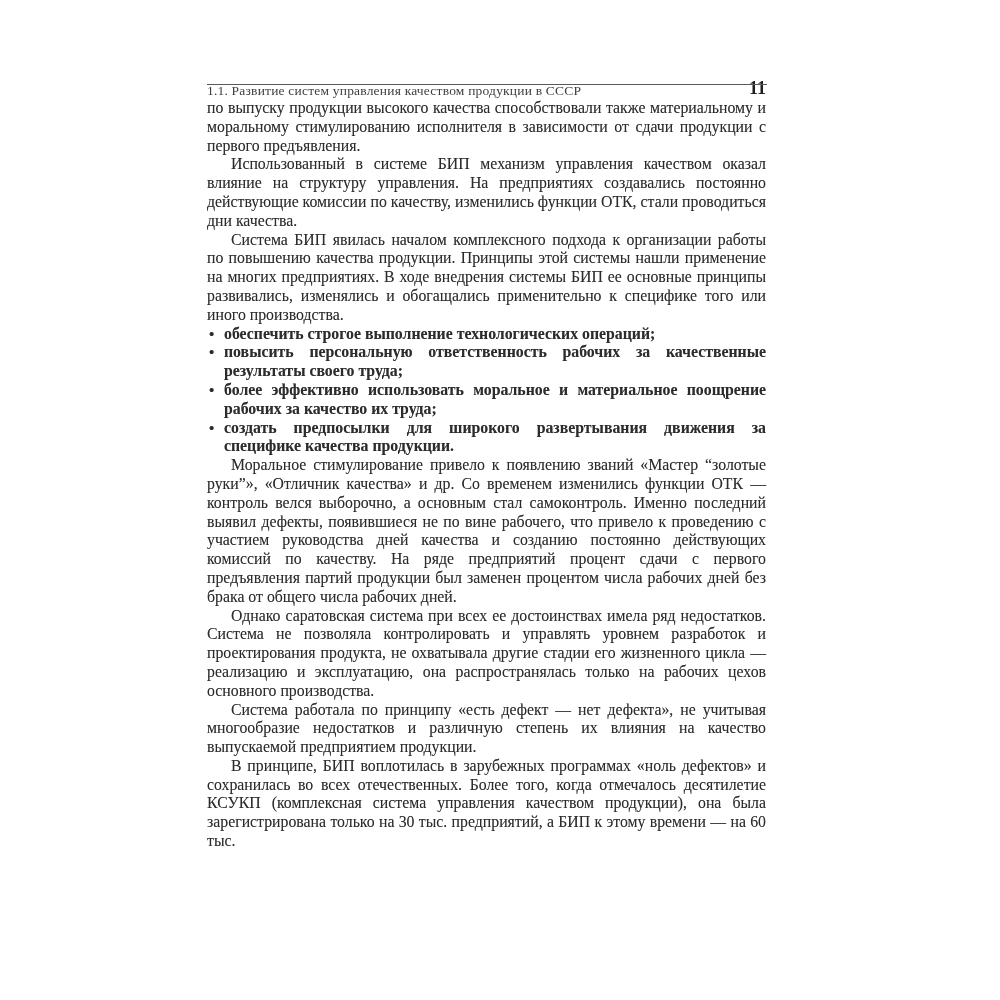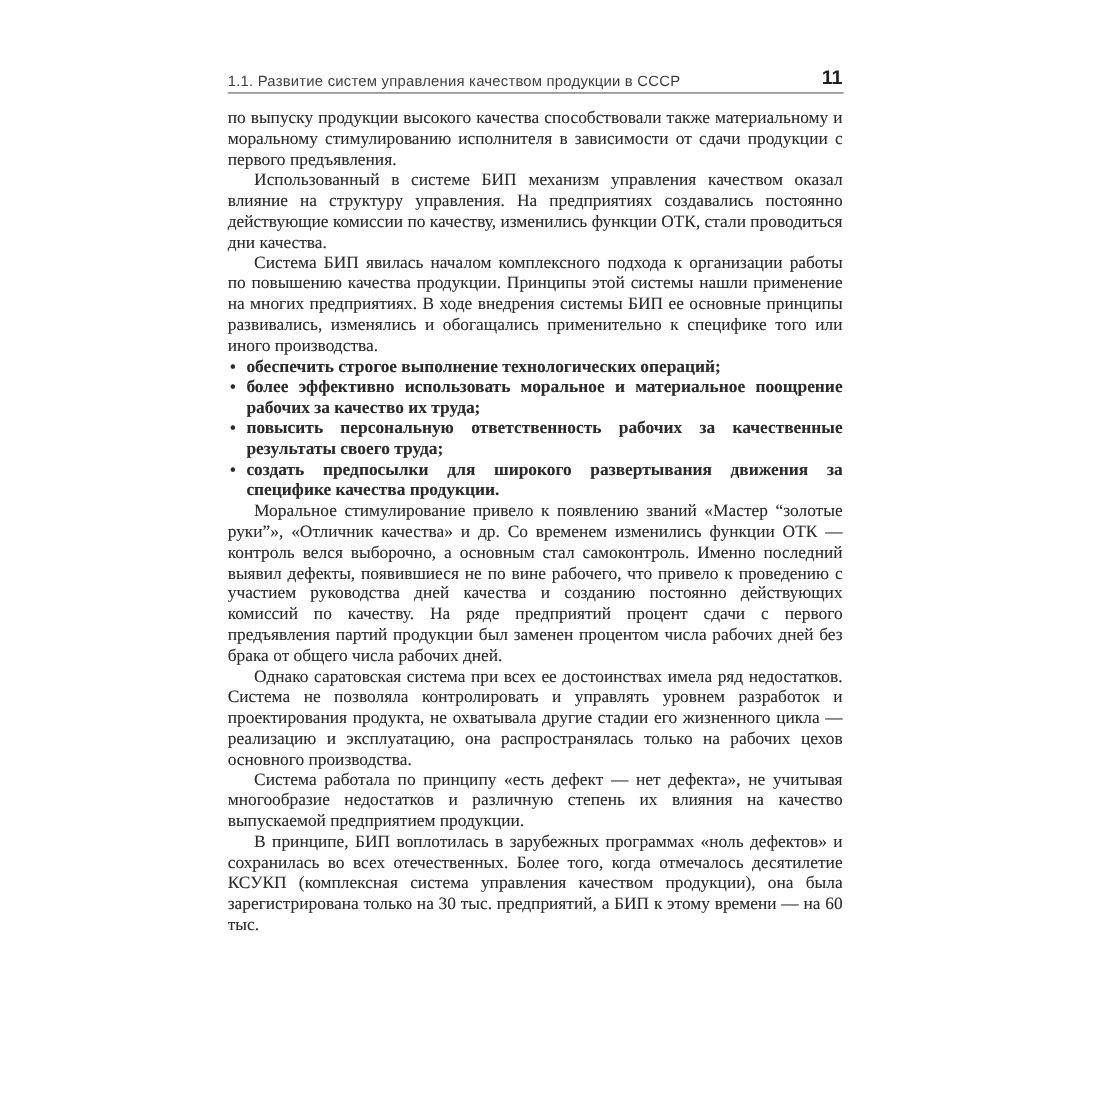--- a/index.html
+++ b/index.html
@@ -18,26 +18,26 @@
   .page {
     position: relative;
     width: 1000px;
     height: 1000px;
     background: var(--background);
     overflow: hidden;
   }
   .running-header {
     position: absolute;
     left: 207px;
-    top: 60px;
+    top: 78px;
     width: 559px;
     display: flex;
     justify-content: space-between;
     align-items: flex-end;
-    font-family: Liberation Sans, sans-serif;
+    font-family: Liberation Serif, serif;
     padding-bottom: 6px;
   }
   .running-head-text {
     font-size: 13.5px;
     font-weight: 400;
     color: var(--header-color);
     letter-spacing: 0.2px;
   }
   .page-number {
     font-size: 18px;
@@ -98,22 +98,22 @@
     <span class="running-head-text">1.1. Развитие систем управления качеством продукции в СССР</span>
     <span class="page-number">11</span>
   </div>
   <div class="header-rule"></div>
   <main class="page-body">
       <p class="para">по выпуску продукции высокого качества способствовали также материальному и моральному стимулированию исполнителя в зависимости от сдачи продукции с первого предъявления.</p>
       <p class="para indent">Использованный в системе БИП механизм управления качеством оказал влияние на структуру управления. На предприятиях создавались постоянно действующие комиссии по качеству, изменились функции ОТК, стали проводиться дни качества.</p>
       <p class="para indent">Система БИП явилась началом комплексного подхода к организации работы по повышению качества продукции. Принципы этой системы нашли применение на многих предприятиях. В ходе внедрения системы БИП ее основные принципы развивались, изменялись и обогащались применительно к специфике того или иного производства.</p>
       <ul class="bullet-list">
         <li>обеспечить строгое выполнение технологических операций;</li>
+        <li>повысить персональную ответственность рабочих за качественные результаты своего труда;</li>
         <li>более эффективно использовать моральное и материальное поощрение рабочих за качество их труда;</li>
-        <li>повысить персональную ответственность рабочих за качественные результаты своего труда;</li>
         <li>создать предпосылки для широкого развертывания движения за специфике качества продукции.</li>
       </ul>
       <p class="para indent">Моральное стимулирование привело к появлению званий «Мастер “золотые руки”», «Отличник качества» и др. Со временем изменились функции ОТК — контроль велся выборочно, а основным стал самоконтроль. Именно последний выявил дефекты, появившиеся не по вине рабочего, что привело к проведению с участием руководства дней качества и созданию постоянно действующих комиссий по качеству. На ряде предприятий процент сдачи с первого предъявления партий продукции был заменен процентом числа рабочих дней без брака от общего числа рабочих дней.</p>
       <p class="para indent">Однако саратовская система при всех ее достоинствах имела ряд недостатков. Система не позволяла контролировать и управлять уровнем разработок и проектирования продукта, не охватывала другие стадии его жизненного цикла — реализацию и эксплуатацию, она распространялась только на рабочих цехов основного производства.</p>
       <p class="para indent">Система работала по принципу «есть дефект — нет дефекта», не учитывая многообразие недостатков и различную степень их влияния на качество выпускаемой предприятием продукции.</p>
       <p class="para indent">В принципе, БИП воплотилась в зарубежных программах «ноль дефектов» и сохранилась во всех отечественных. Более того, когда отмечалось десятилетие КСУКП (комплексная система управления качеством продукции), она была зарегистрирована только на 30 тыс. предприятий, а БИП к этому времени — на 60 тыс.</p>
     </main>
 </div>
 
 </body></html>

